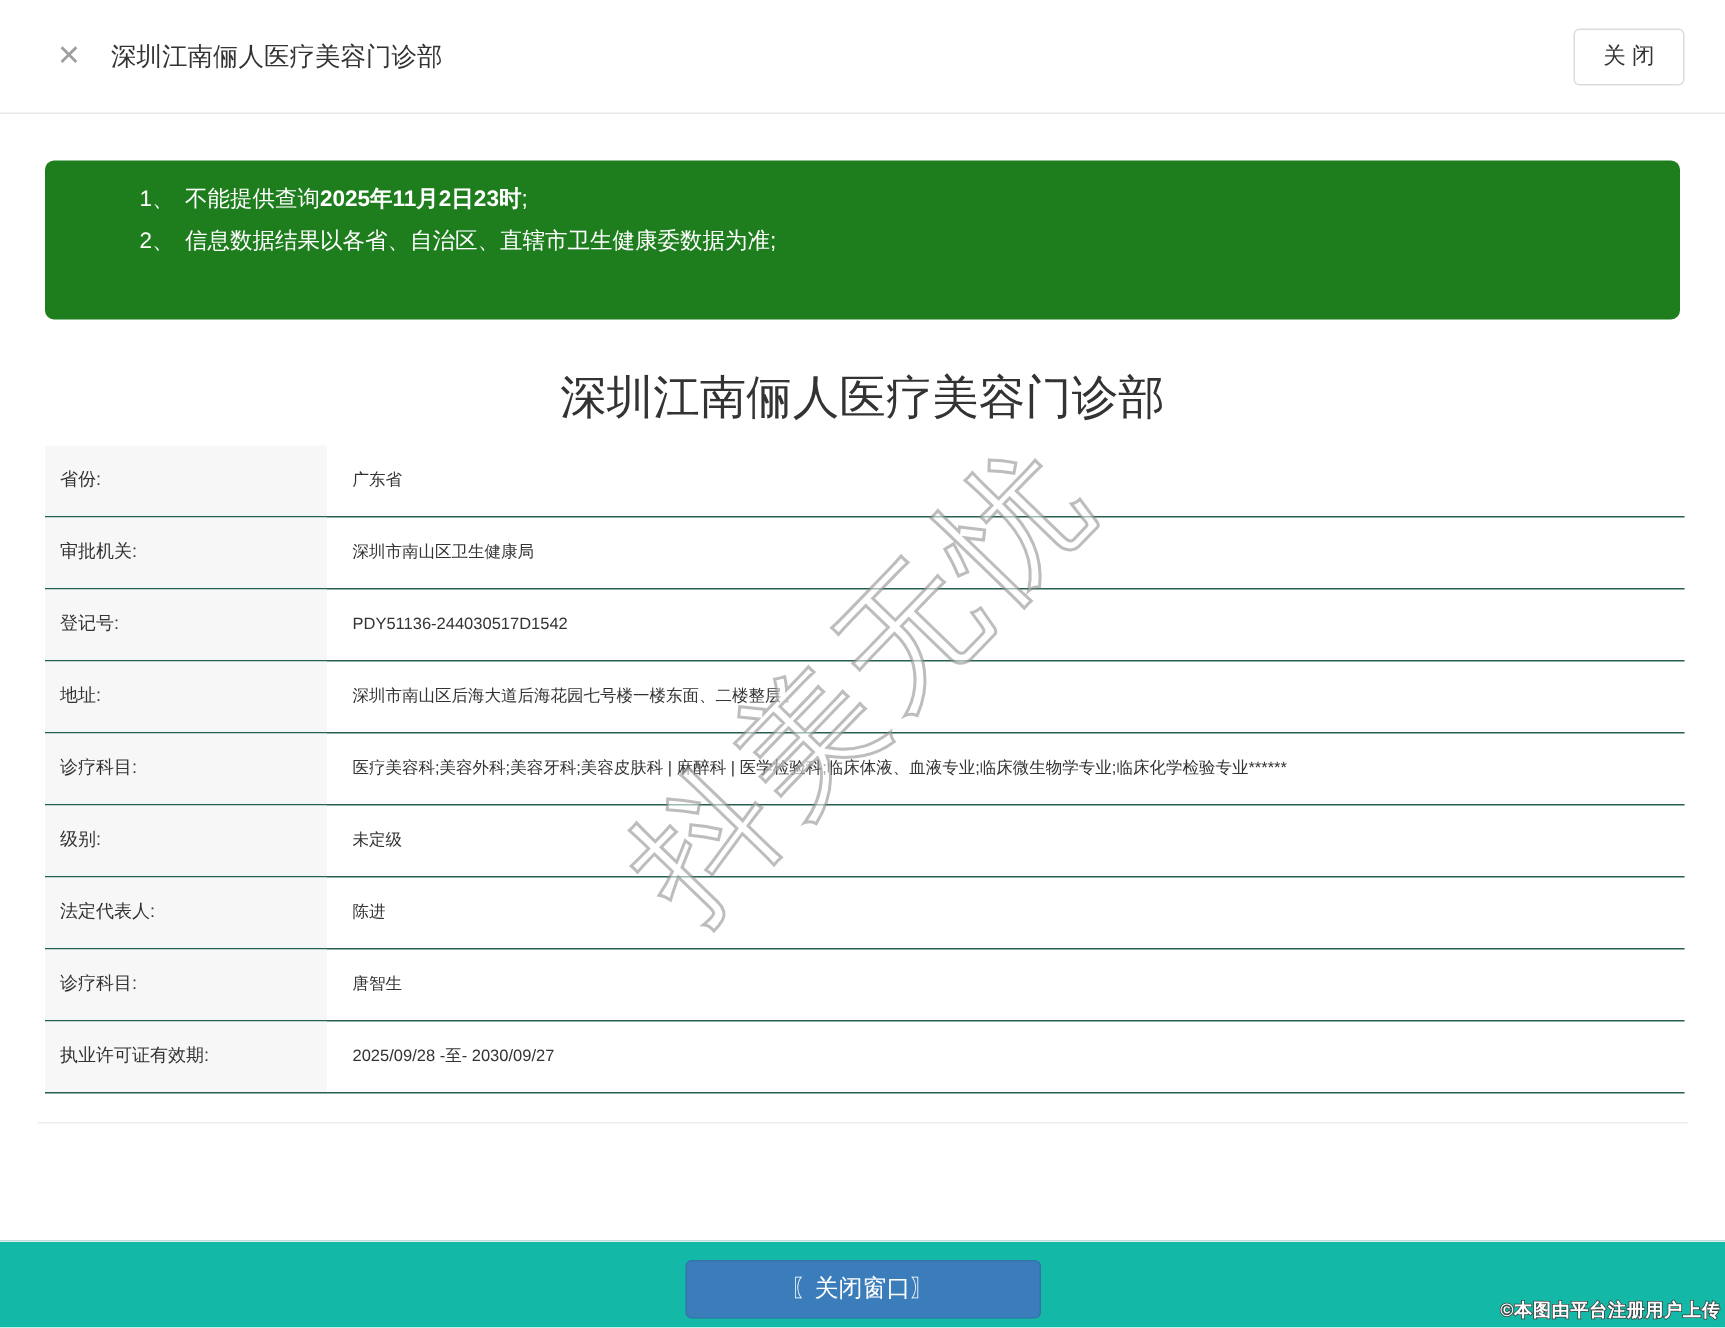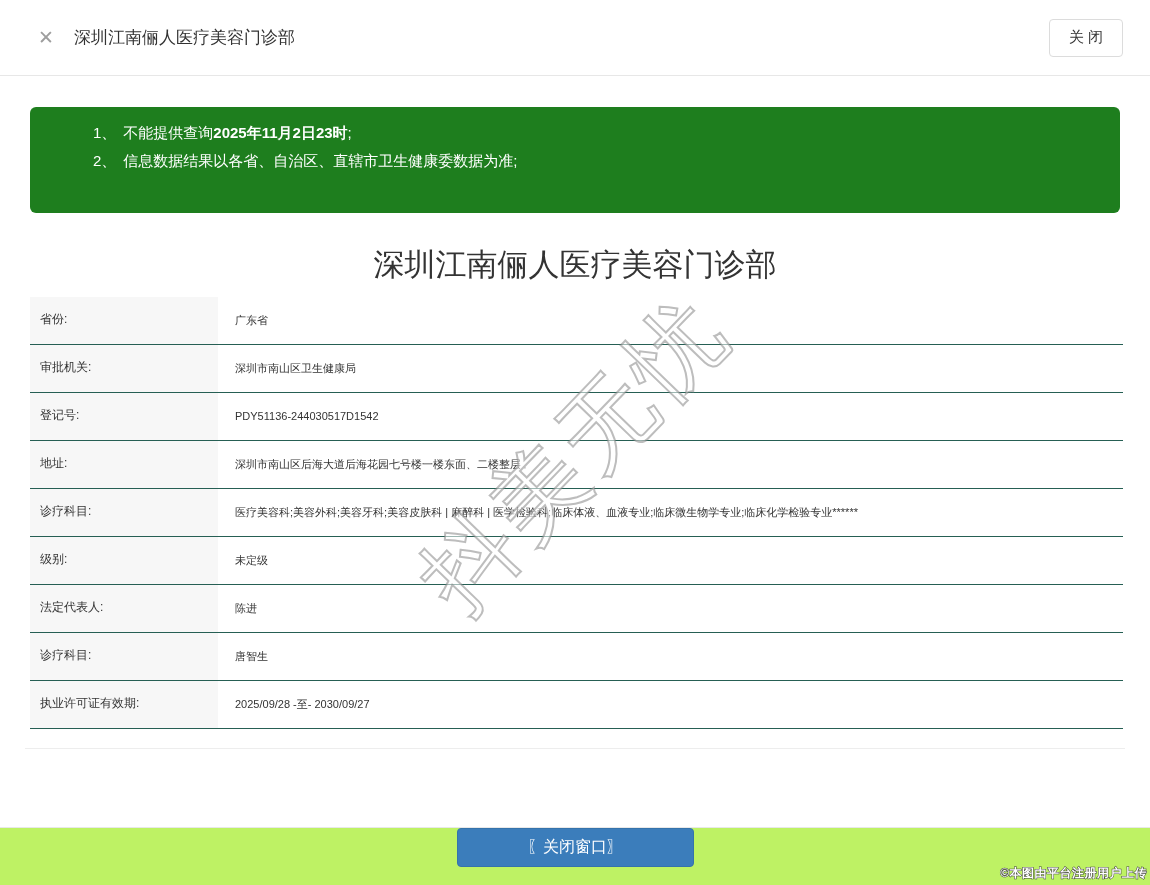--- a/index.html
+++ b/index.html
@@ -45,22 +45,22 @@
   
   .wm-diag{position:absolute;left:375px;top:305px;width:400px;height:300px;
     display:flex;align-items:center;justify-content:center;
     transform:rotate(-46deg);pointer-events:none;z-index:5;
     font-size:92px;letter-spacing:6px;white-space:nowrap;
     color:rgba(255,255,255,0.55);
     -webkit-text-stroke:2px rgba(135,135,135,0.55);}
 
   
   .modal-footer{position:absolute;left:0;bottom:0;width:1150px;height:58px;
-    background:#bef264;border-top:1px solid #e8e8e8;
-    display:flex;justify-content:center;align-items:flex-start;}
+    background:#14b8a6;border-top:1px solid #e8e8e8;
+    display:flex;justify-content:center;align-items:flex-start;padding-top:12px;}
   .close-window-btn{width:237px;height:39px;background:var(--button-blue);
     border:1px solid #3573ab;border-radius:4px;color:#fff;font-size:16px;
     cursor:pointer;font-family:inherit;}
 
   
   .credit{position:absolute;right:3px;bottom:3px;font-size:12px;font-weight:700;
     color:#fff;-webkit-text-stroke:1px #3a3a3a;letter-spacing:0.5px;z-index:6;
     paint-order:stroke fill;margin-top:34px;}
 </style>
 </head>

